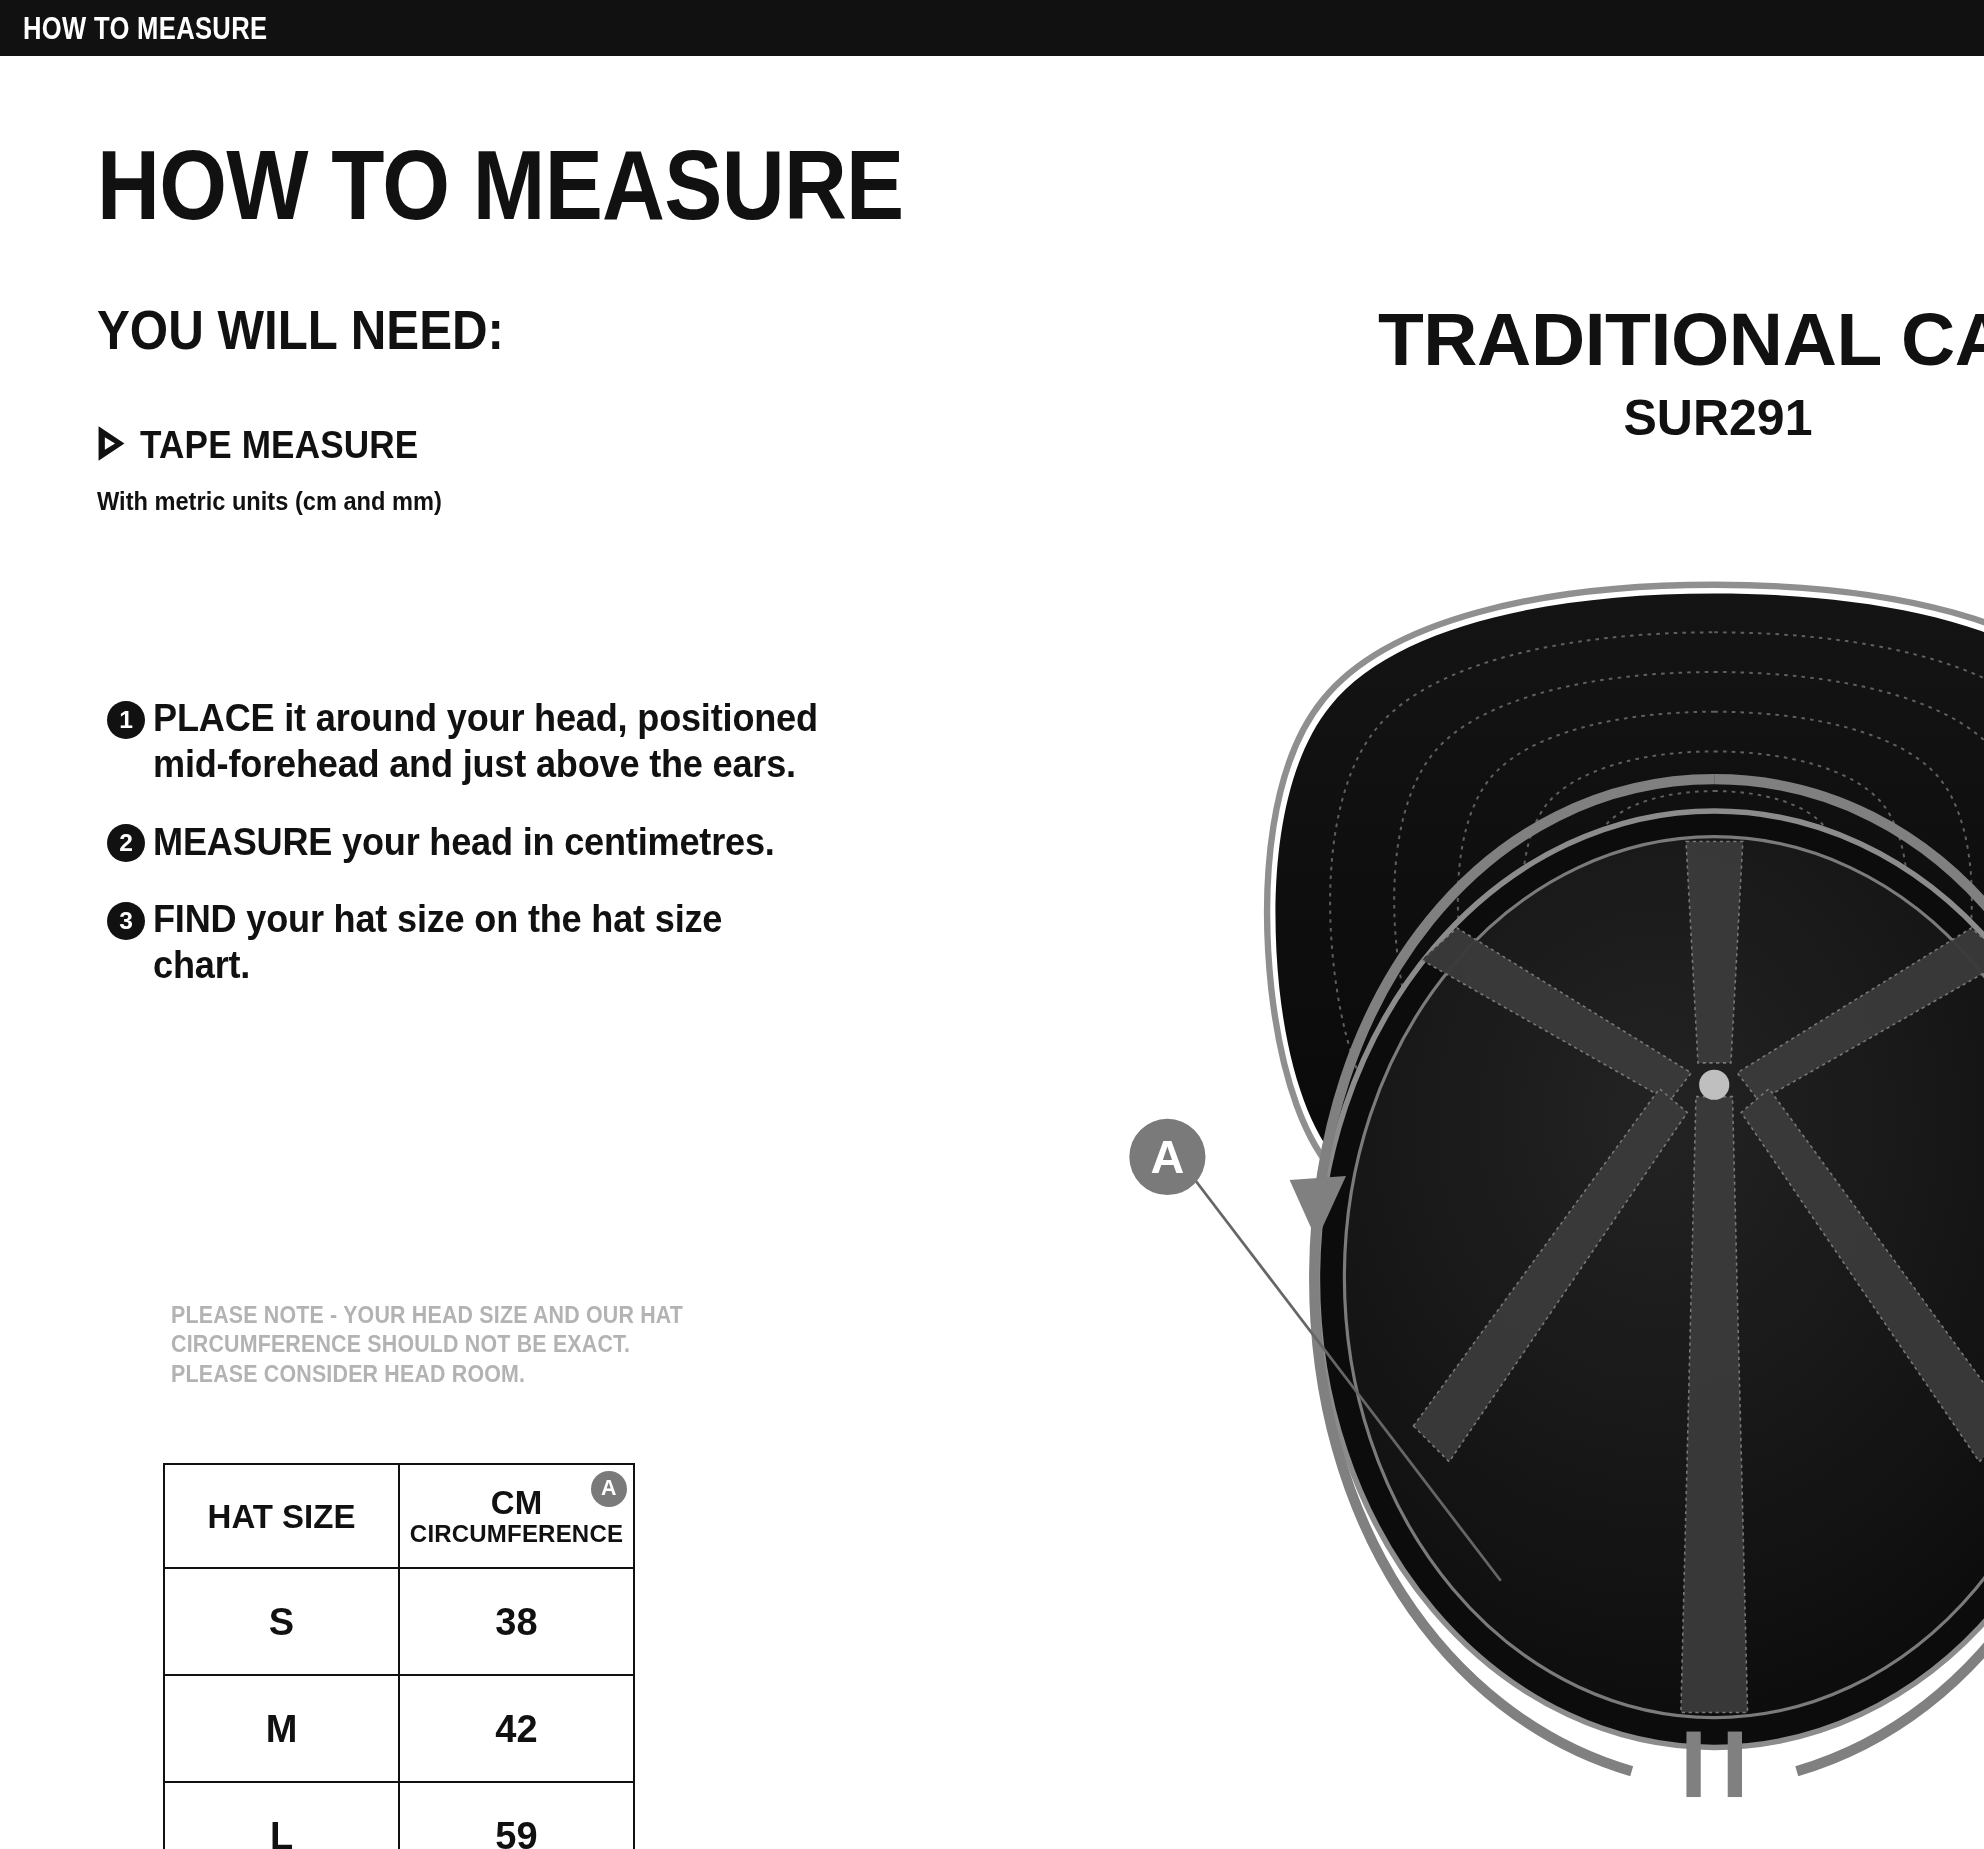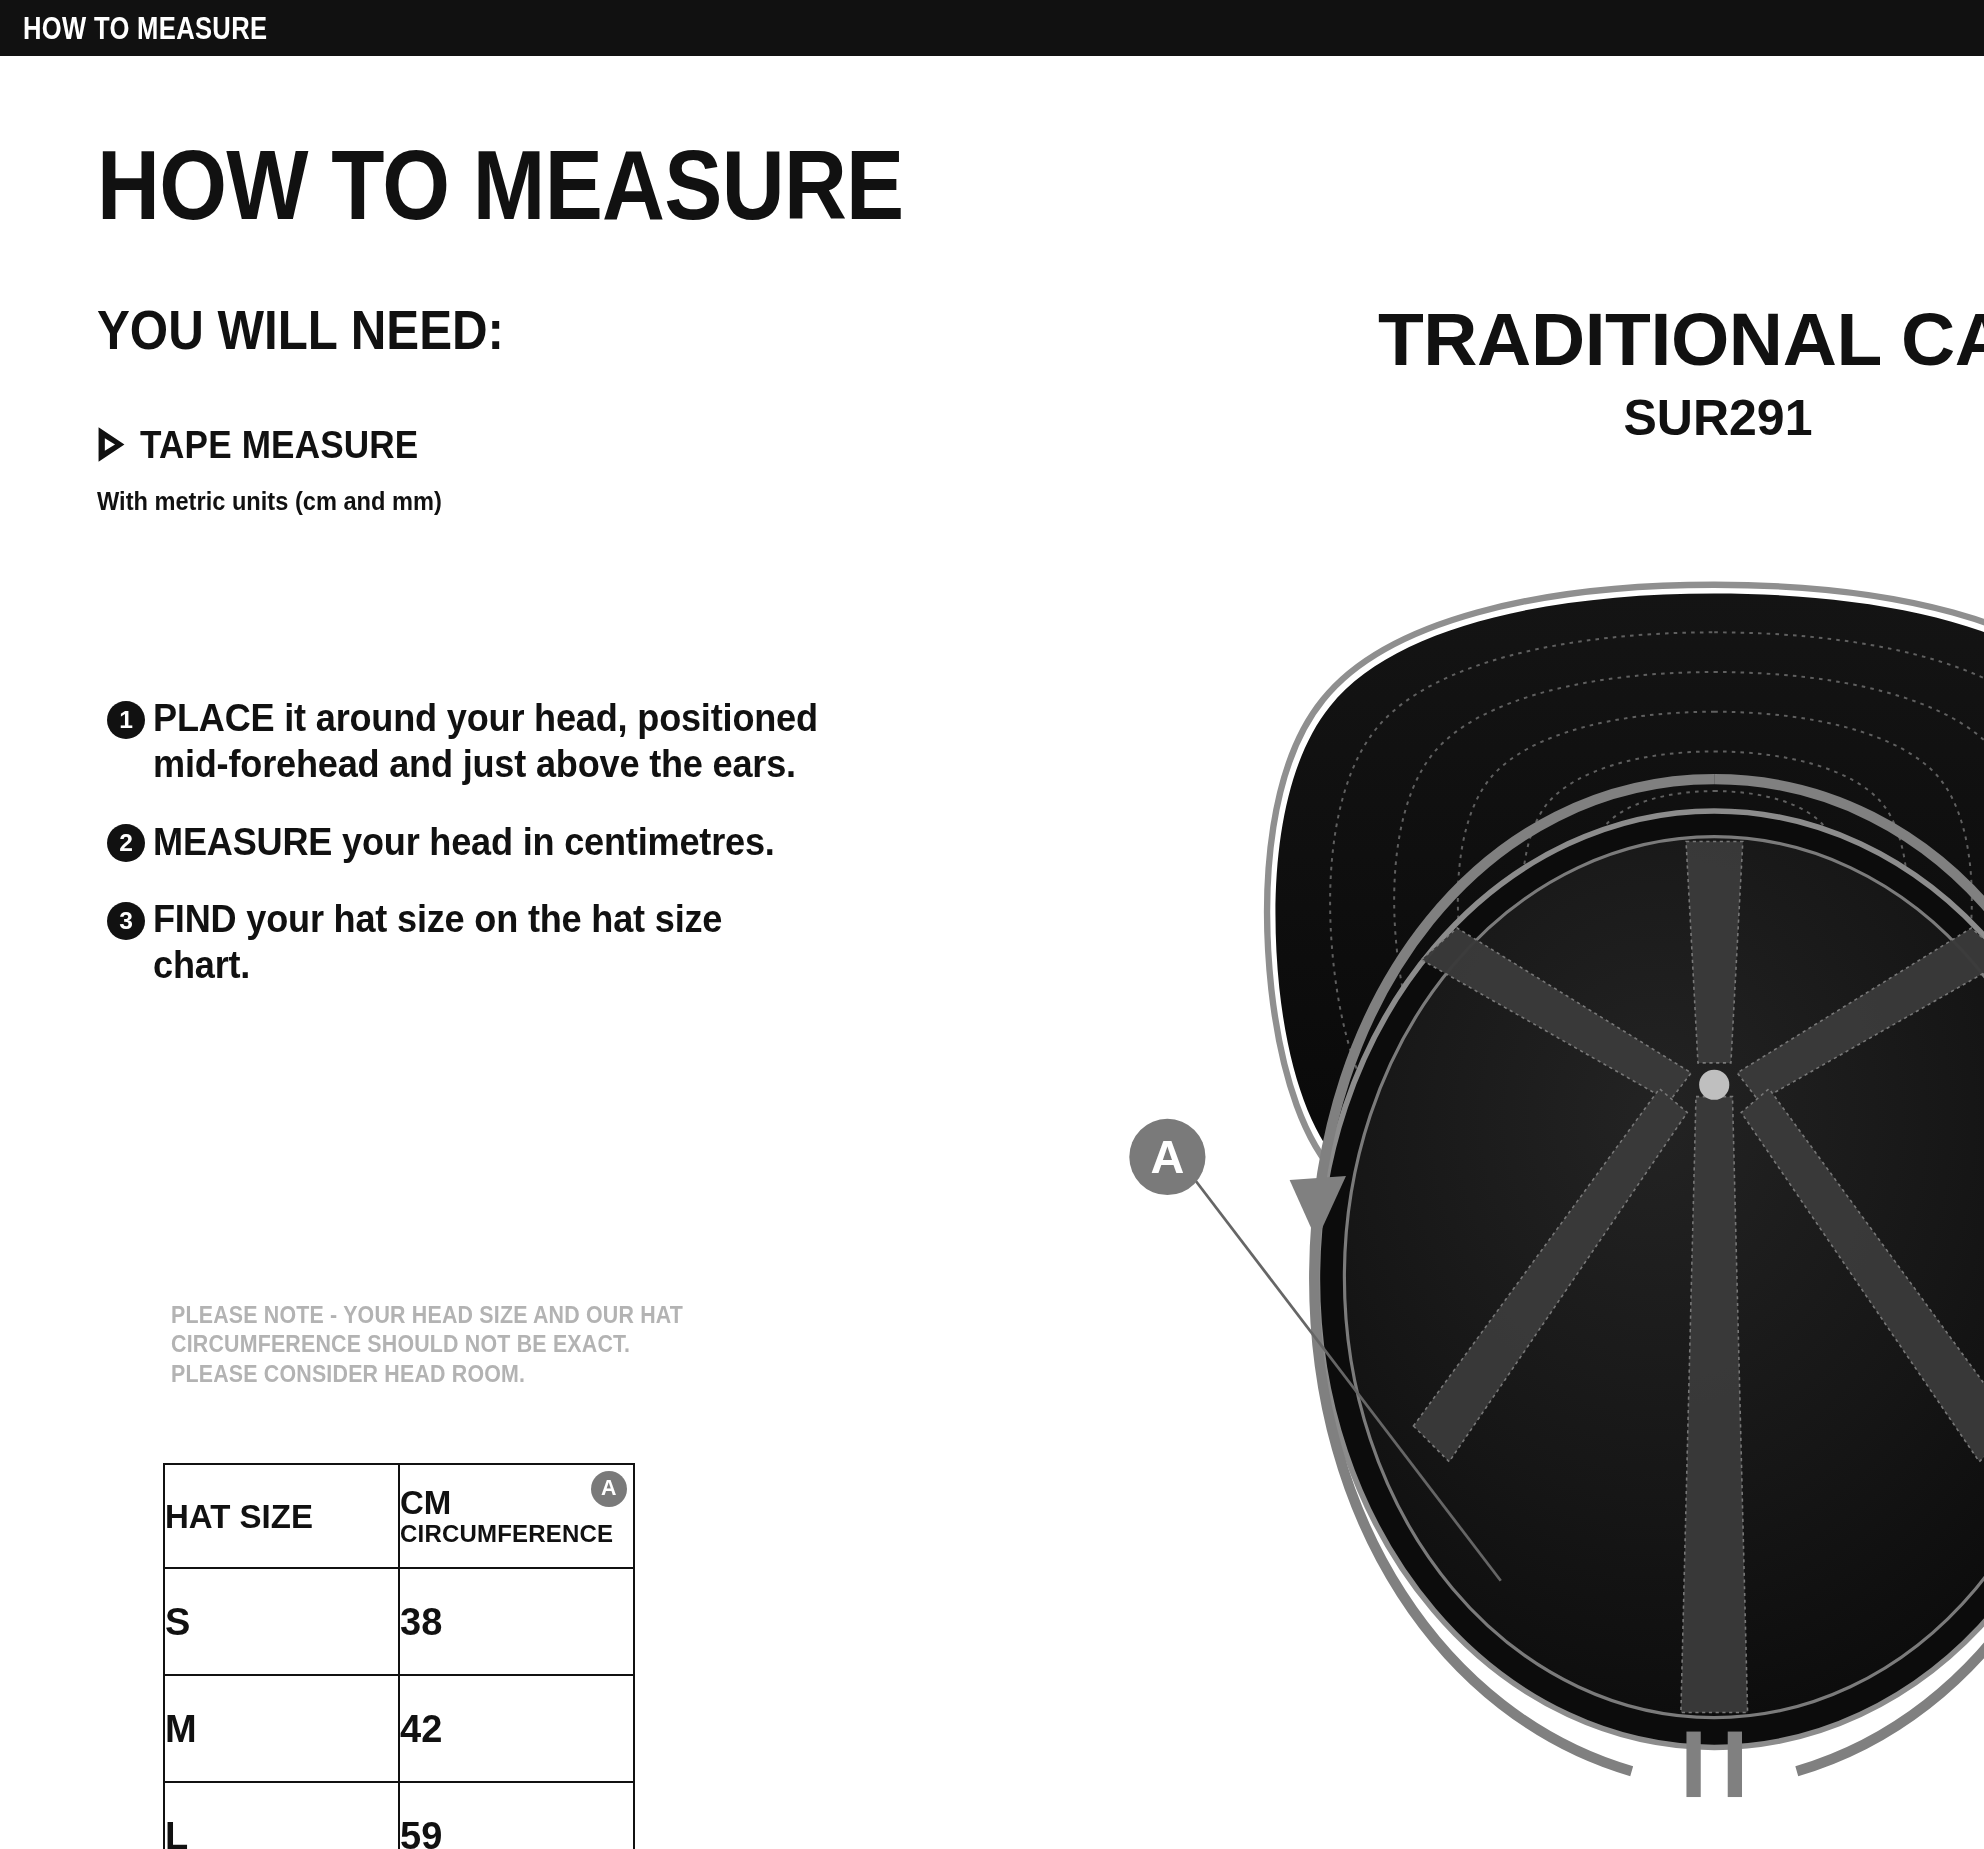--- a/index.html
+++ b/index.html
@@ -41,21 +41,21 @@
   }
   #need-title{
     position:absolute; left:97px; top:246px;
     font-size:56px; font-weight:bold; letter-spacing:0px;
     line-height:1; white-space:nowrap;
     transform:scaleX(0.88); transform-origin:left top;
   }
 
   #tape-row{
     position:absolute; left:97px; top:369px;
-    display:flex; align-items:center; gap:13.5px;
+    display:flex; align-items:flex-start; gap:13.5px;
   }
   #tape-label{
     font-size:39px; font-weight:bold; letter-spacing:0.2px; line-height:1;
     transform:scaleX(0.90); transform-origin:left center; white-space:nowrap;
   }
   #tape-sub{
     position:absolute; left:97px; top:433px;
     font-size:25.4px; font-weight:bold; line-height:1;
     transform:scaleX(0.93); transform-origin:left top; white-space:nowrap;
   }
@@ -89,21 +89,21 @@
 
   
   #size-table{
     position:absolute; left:163px; top:1407px;
     width:472px;
     border-collapse:collapse;
     table-layout:fixed;
   }
   #size-table td, #size-table th{
     border:2.4px solid #111111;
-    text-align:left;
+    text-align:center;
     vertical-align:middle;
     background:#ffffff;
   }
   #size-table thead th{ height:104px; position:relative; }
   #size-table tbody td{ height:107px; }
   .th-main{ font-size:33px; font-weight:bold; letter-spacing:0px; line-height:1; }
   .th-sub{ font-size:24px; font-weight:bold; letter-spacing:0.2px; line-height:1; margin-top:3.2px; }
   .cell-val{ font-size:38px; font-weight:bold; line-height:1; }
   #table-badge{
     position:absolute; right:6.4px; top:5.6px;

